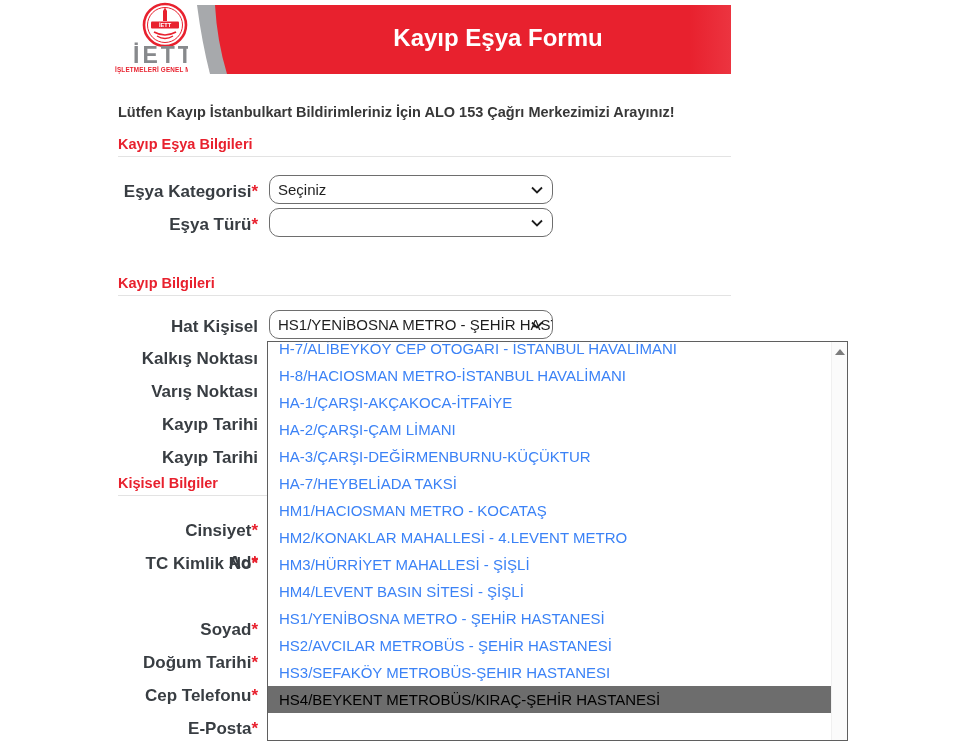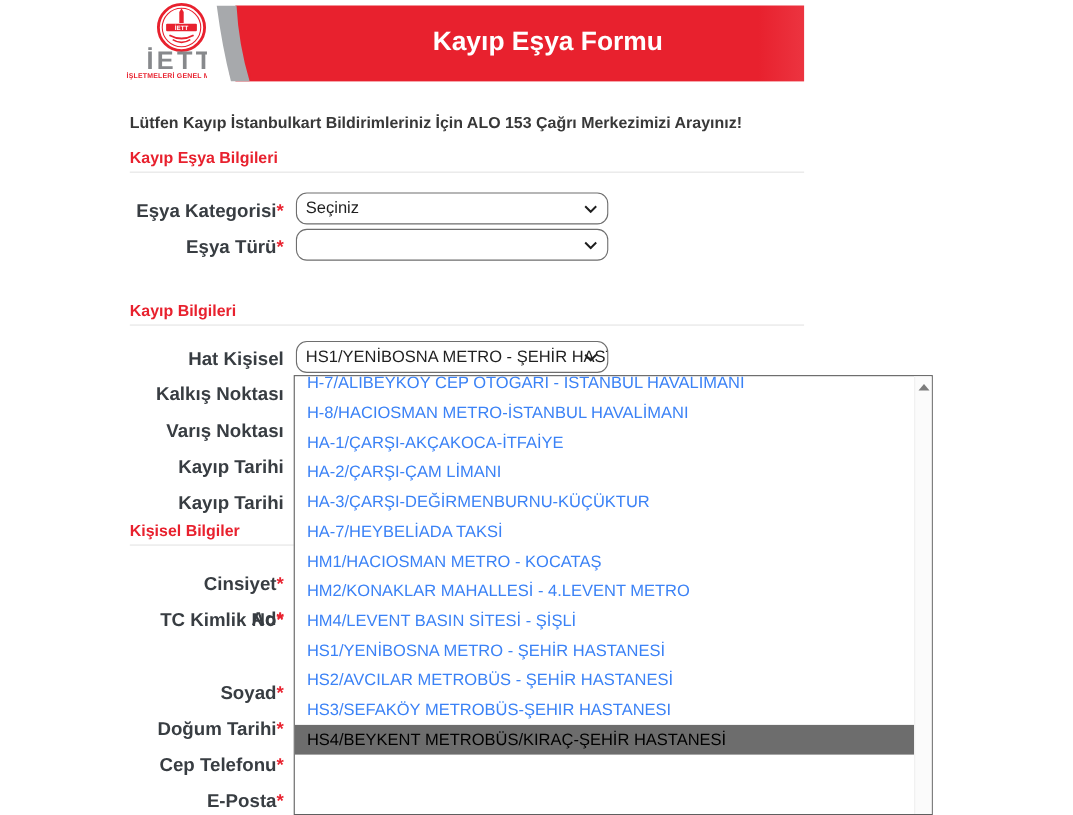--- a/index.html
+++ b/index.html
@@ -152,20 +152,21 @@
   <div class="dropdown">
     <ul>
       <li>H-7/ALİBEYKÖY CEP OTOGARI - İSTANBUL HAVALİMANI</li>
       <li>H-8/HACIOSMAN METRO-İSTANBUL HAVALİMANI</li>
       <li>HA-1/ÇARŞI-AKÇAKOCA-İTFAİYE</li>
       <li>HA-2/ÇARŞI-ÇAM LİMANI</li>
       <li>HA-3/ÇARŞI-DEĞİRMENBURNU-KÜÇÜKTUR</li>
       <li>HA-7/HEYBELİADA TAKSİ</li>
       <li>HM1/HACIOSMAN METRO - KOCATAŞ</li>
       <li>HM2/KONAKLAR MAHALLESİ - 4.LEVENT METRO</li>
+      <li>HM3/HÜRRİYET MAHALLESİ - ŞİŞLİ</li>
       <li>HM4/LEVENT BASIN SİTESİ - ŞİŞLİ</li>
       <li>HS1/YENİBOSNA METRO - ŞEHİR HASTANESİ</li>
       <li>HS2/AVCILAR METROBÜS - ŞEHİR HASTANESİ</li>
       <li>HS3/SEFAKÖY METROBÜS-ŞEHIR HASTANESI</li>
       <li class="selected">HS4/BEYKENT METROBÜS/KIRAÇ-ŞEHİR HASTANESİ</li>
     </ul>
     <div class="scrollbar">
       <div class="scroll-up"></div>
     </div>
   </div>

